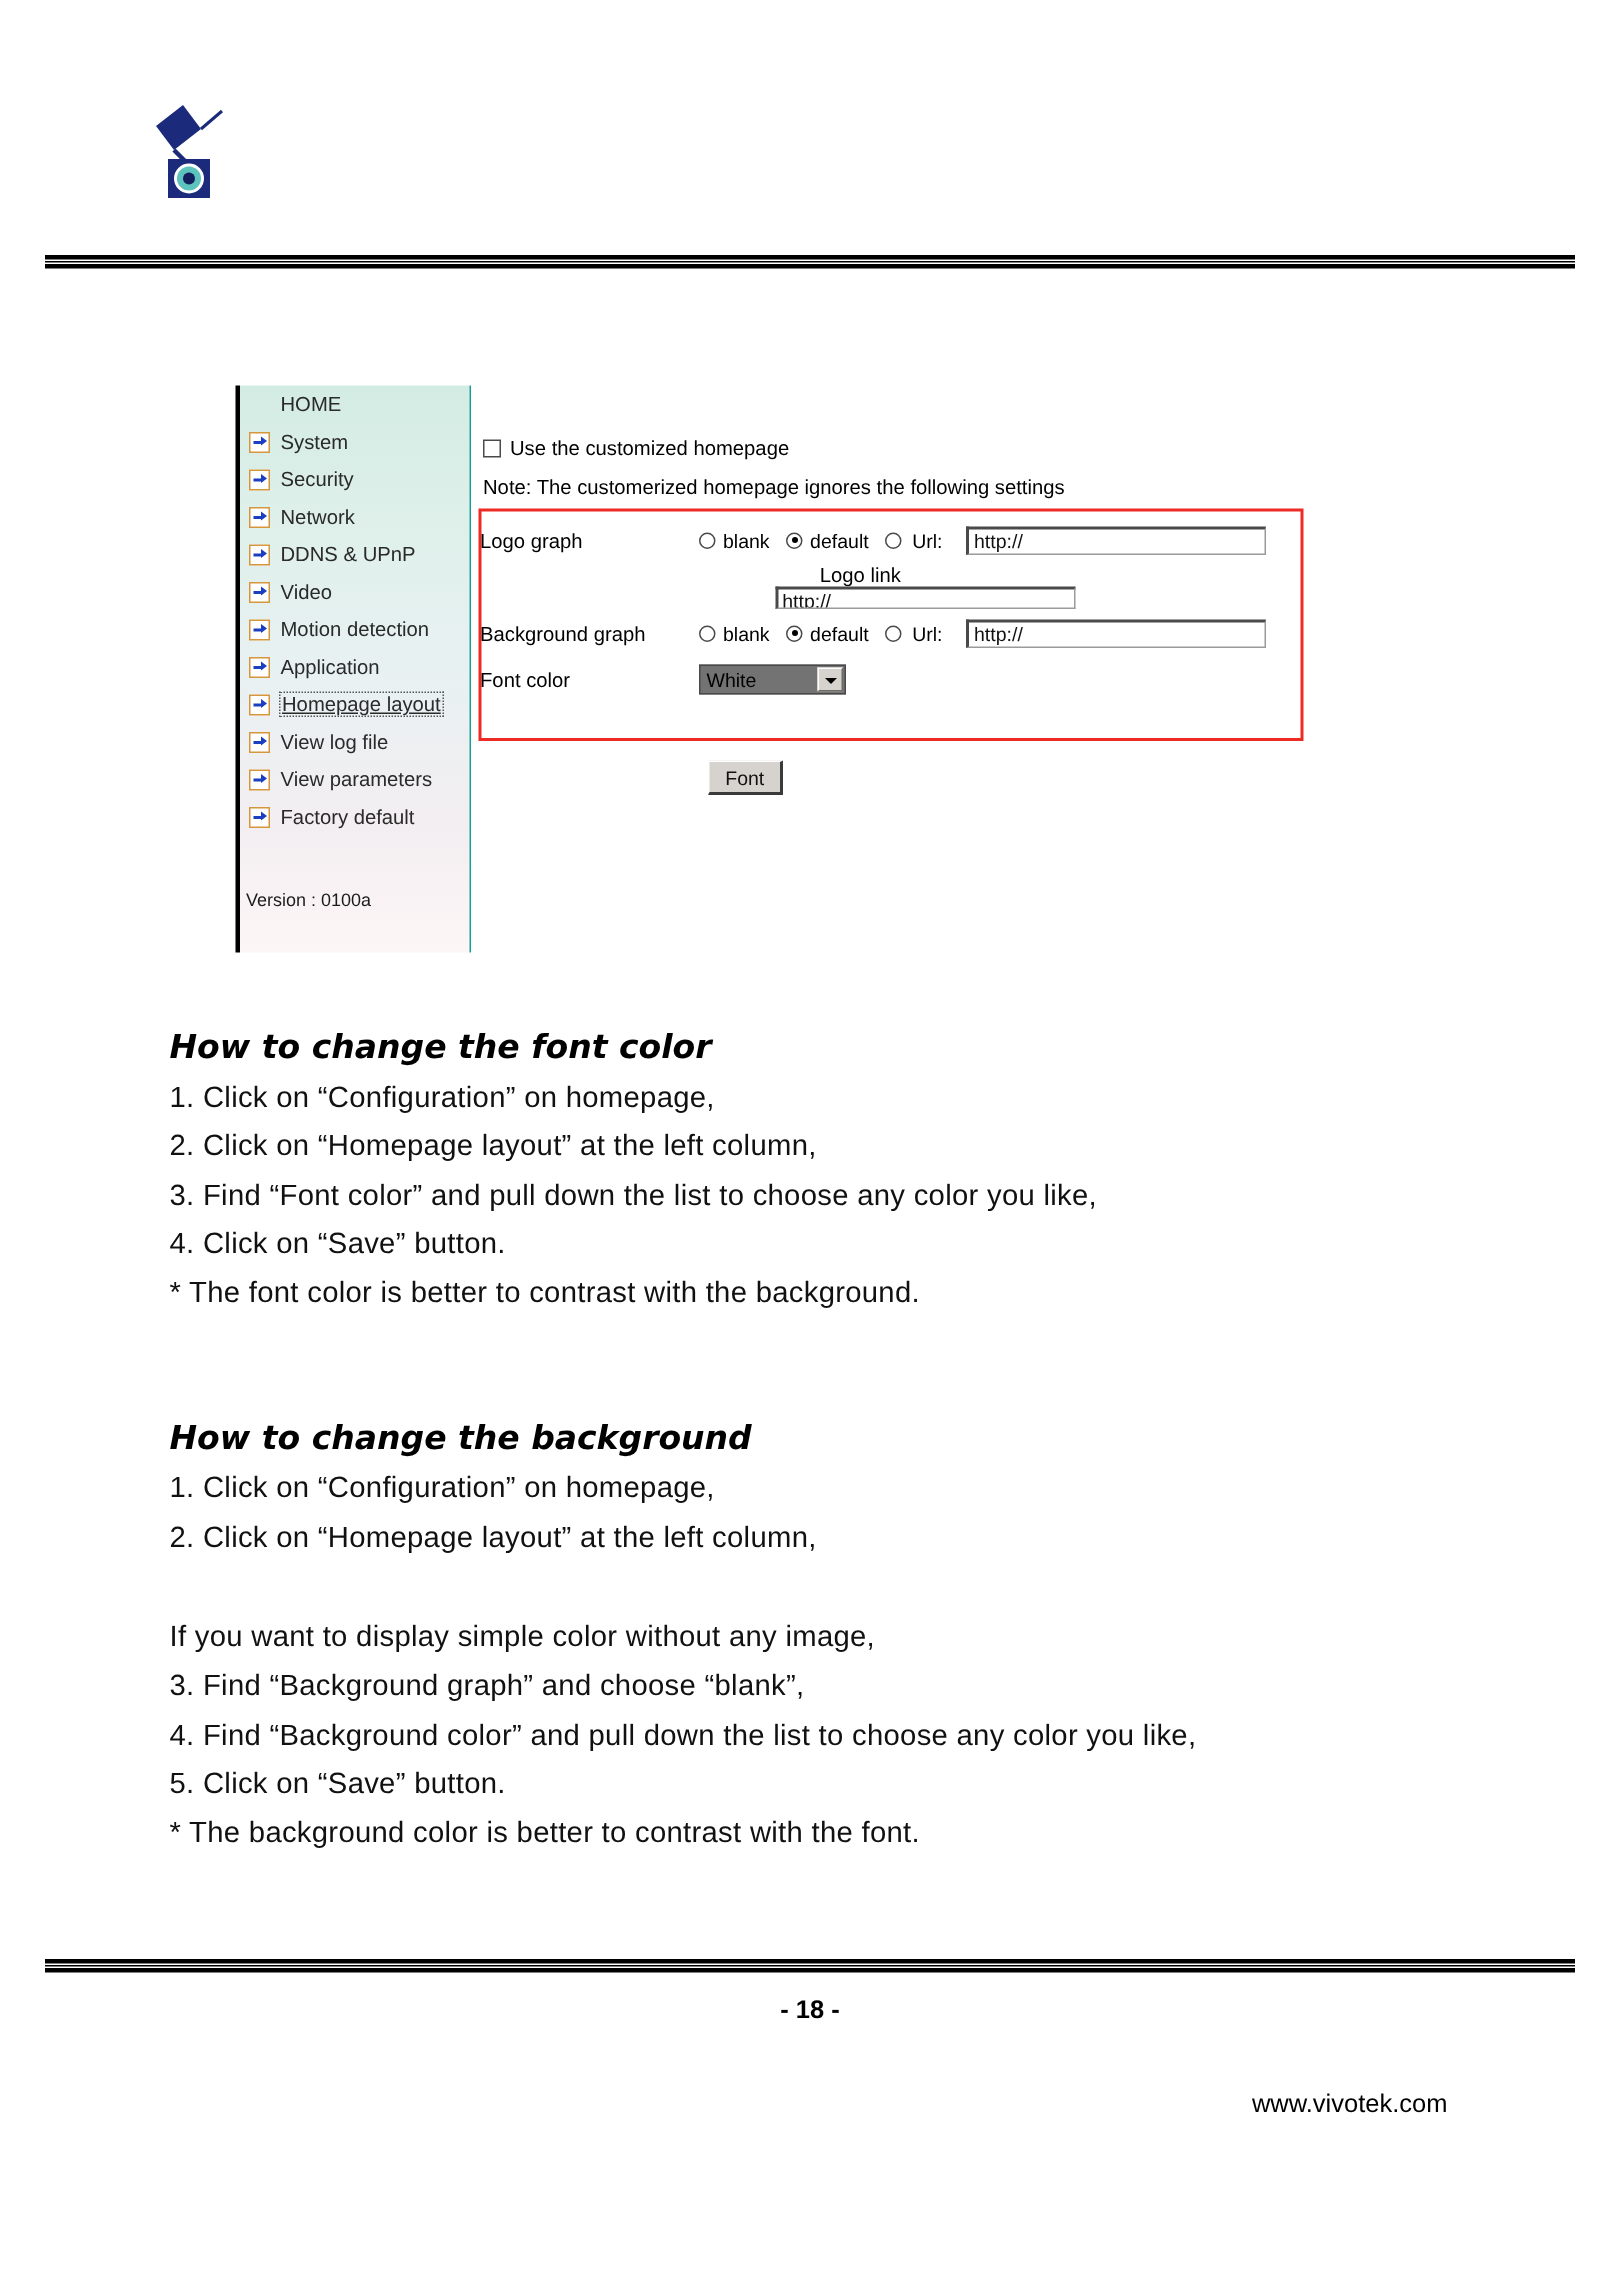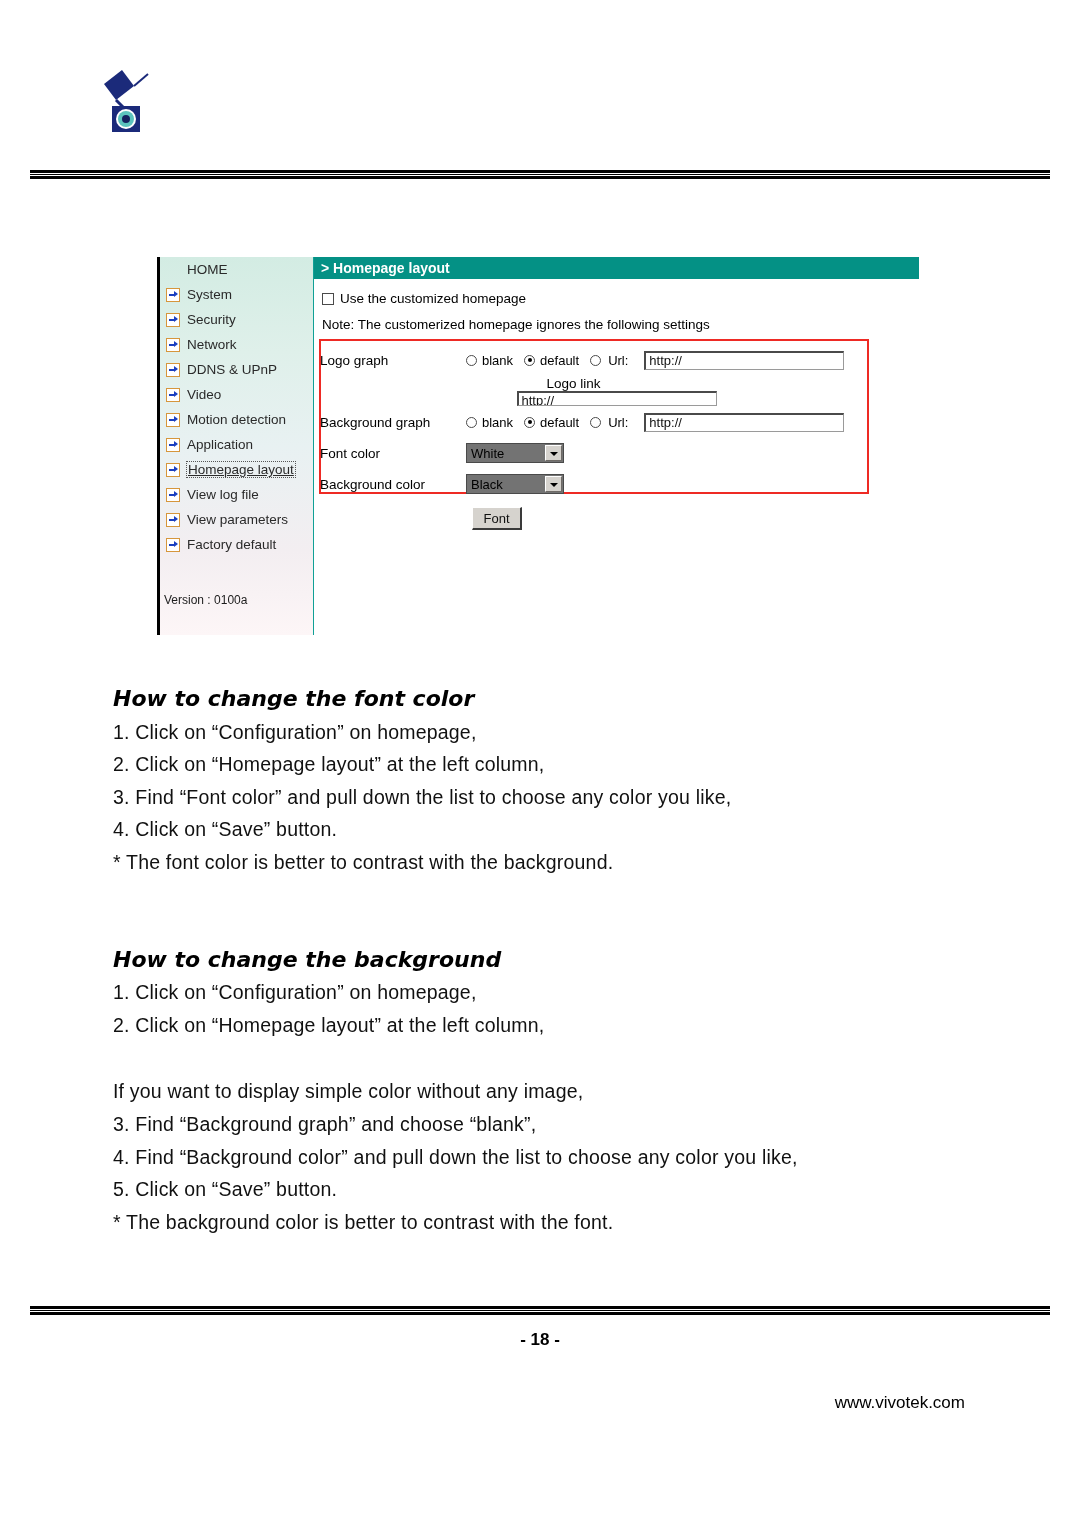--- a/index.html
+++ b/index.html
@@ -395,23 +395,20 @@
 
 <div class="triple-rule" id="rule-top">
   <div class="lineA"></div>
     <div class="lineB"></div>
     <div class="lineC"></div>
 </div>
 
 <div id="config-shot">
 
 
-  <div id="shot-teal">
-    <div class="crumb">&gt; Homepage layout</div>
-  </div>
 
   <div id="shot-sidebar">
     <div class="nav-row home">
       <span class="label">HOME</span>
     </div>
     <div class="nav-row">
       <span class="arrow-icon"></span>
       <span class="label">System</span>
     </div>
     <div class="nav-row">
@@ -500,27 +497,20 @@
     </div>
 
     <div class="frow" style="top:159px;">
       <span class="flabel">Font color</span>
       <span class="selectbox">
         <span class="sval">White</span>
         <span class="sel-arrow"></span>
       </span>
     </div>
 
-    <div class="frow" style="top:190px;">
-      <span class="flabel">Background color</span>
-      <span class="selectbox">
-        <span class="sval">Black</span>
-        <span class="sel-arrow"></span>
-      </span>
-    </div>
 
     <div id="save-btn">Font</div>
   </div>
 </div>
 
 <div class="sec-heading" style="top:686px;">How to change the font color</div>
 <div class="body-line" style="top:721px;">1. Click on “Configuration” on homepage,</div>
 <div class="body-line" style="top:753px;">2. Click on “Homepage layout” at the left column,</div>
 <div class="body-line" style="top:786px;">3. Find “Font color” and pull down the list to choose any color you like,</div>
 <div class="body-line" style="top:818px;">4. Click on “Save” button.</div>

